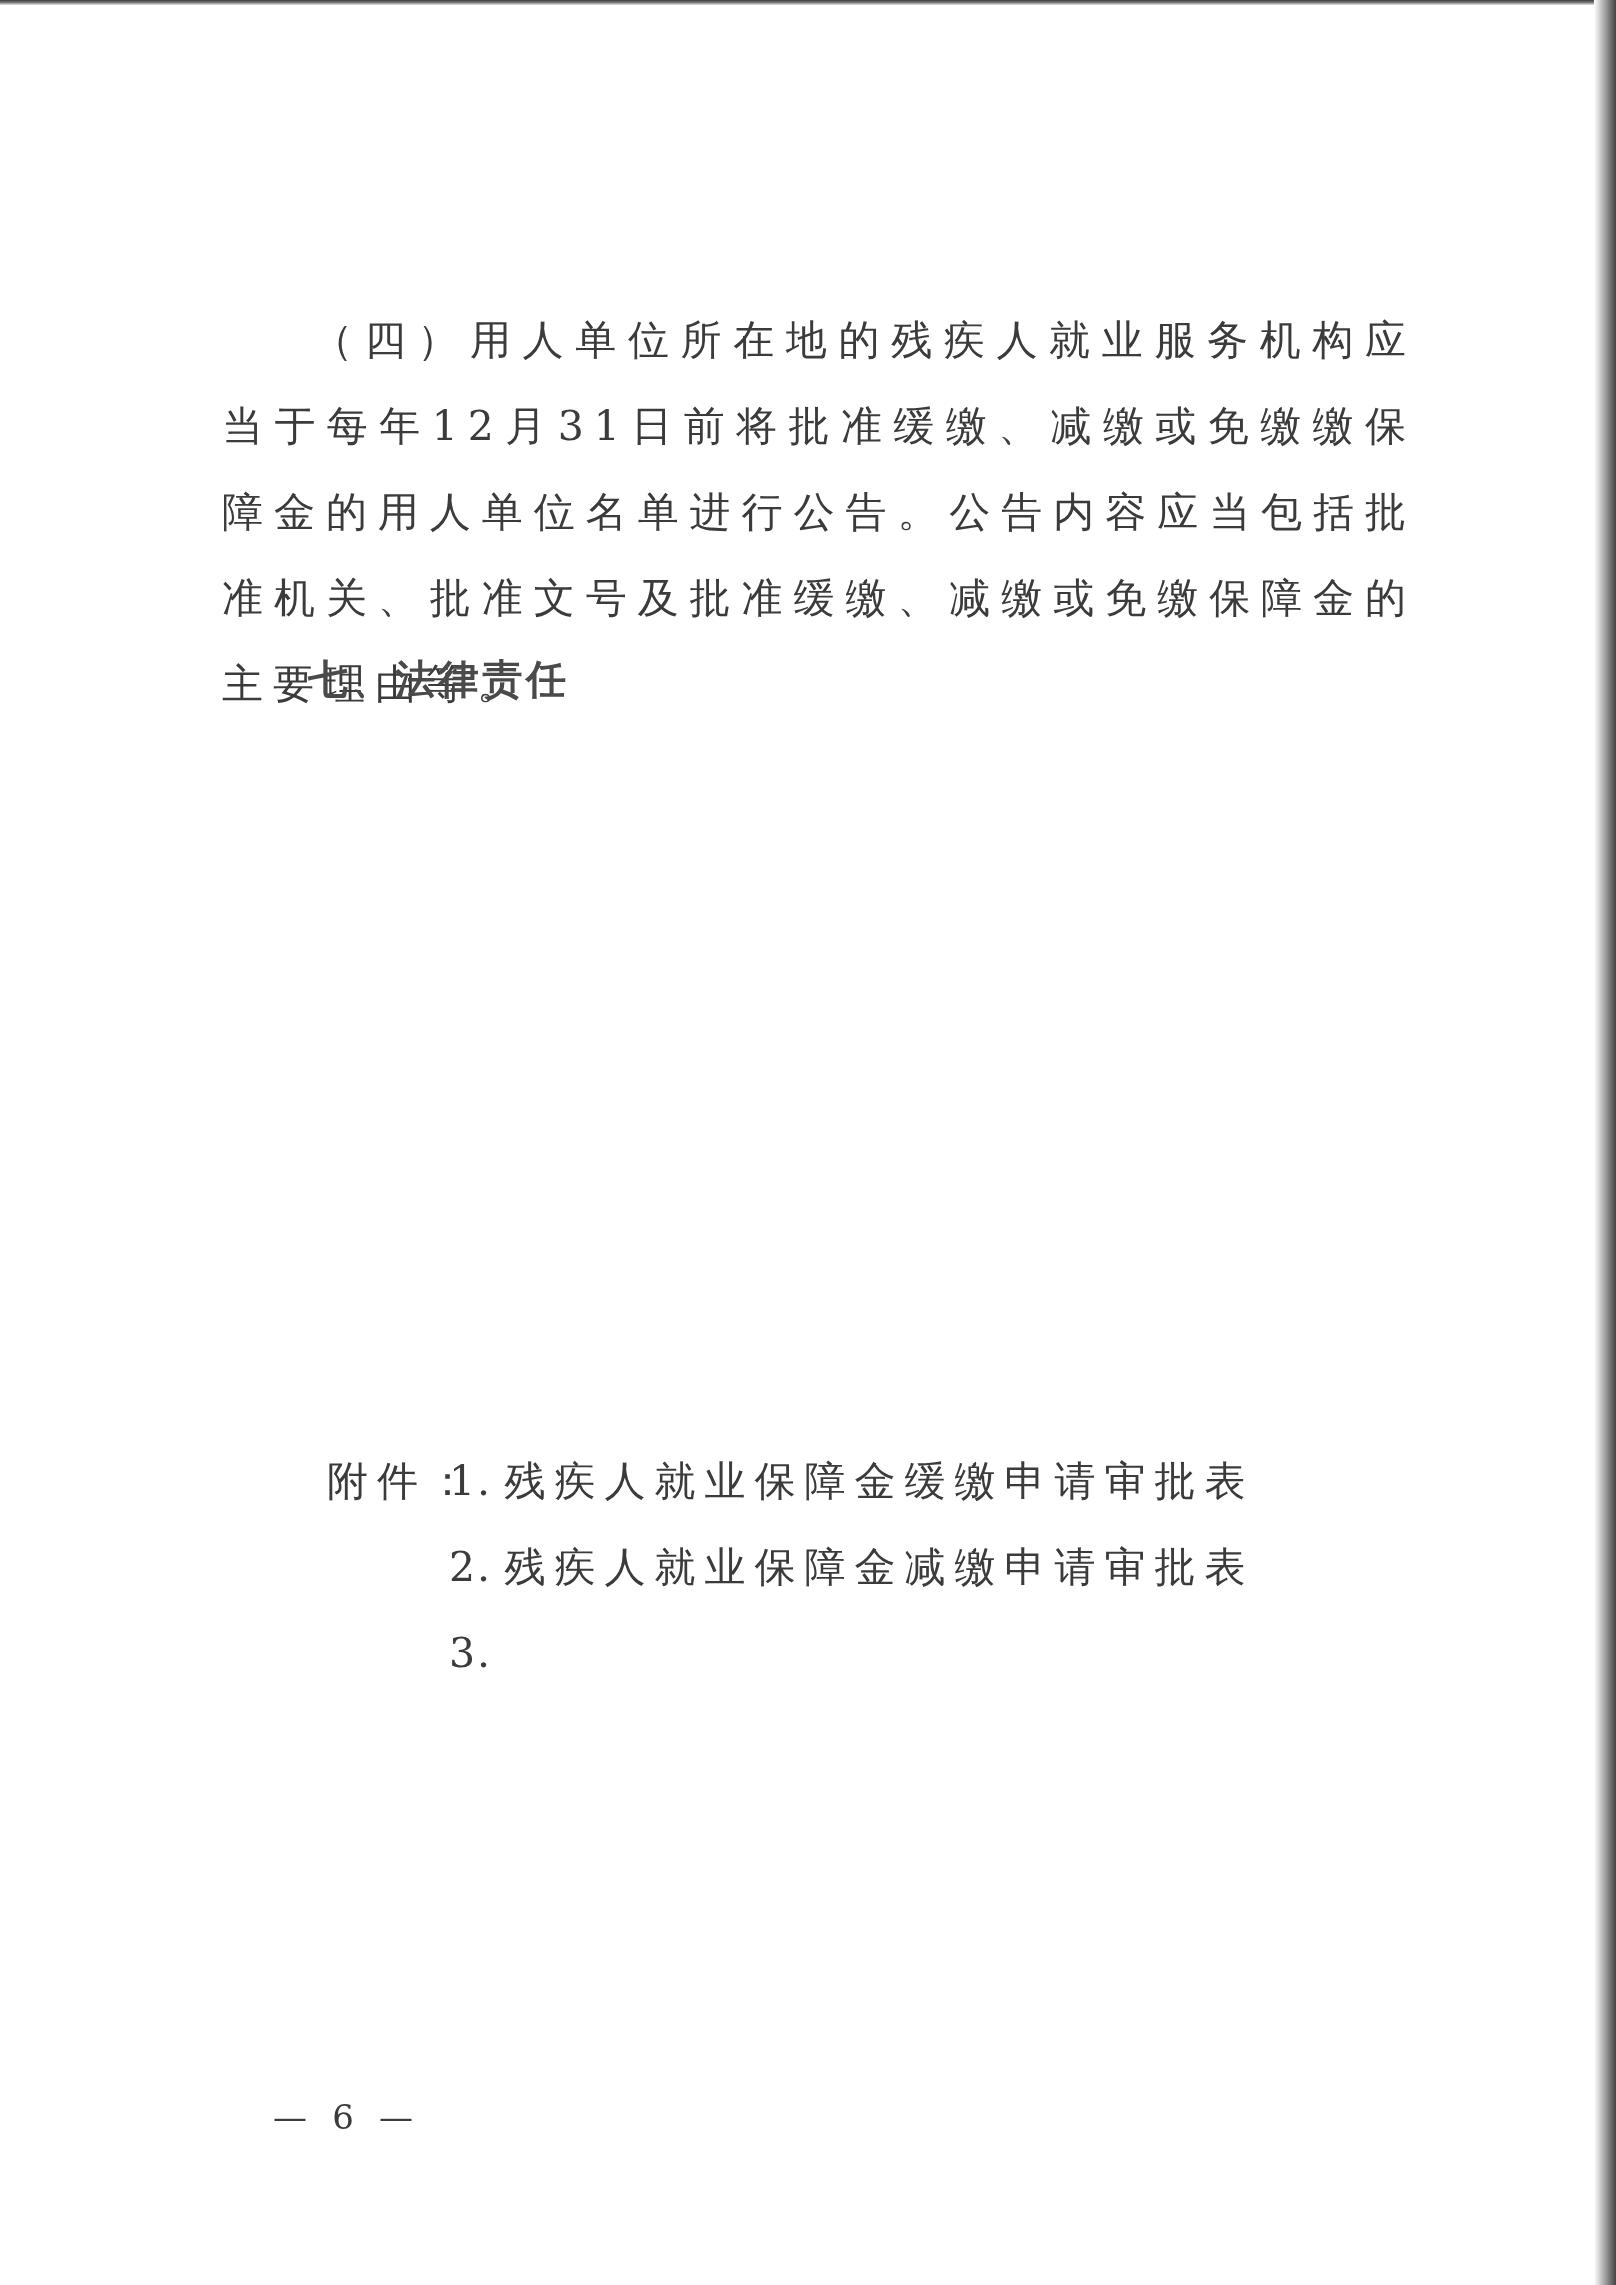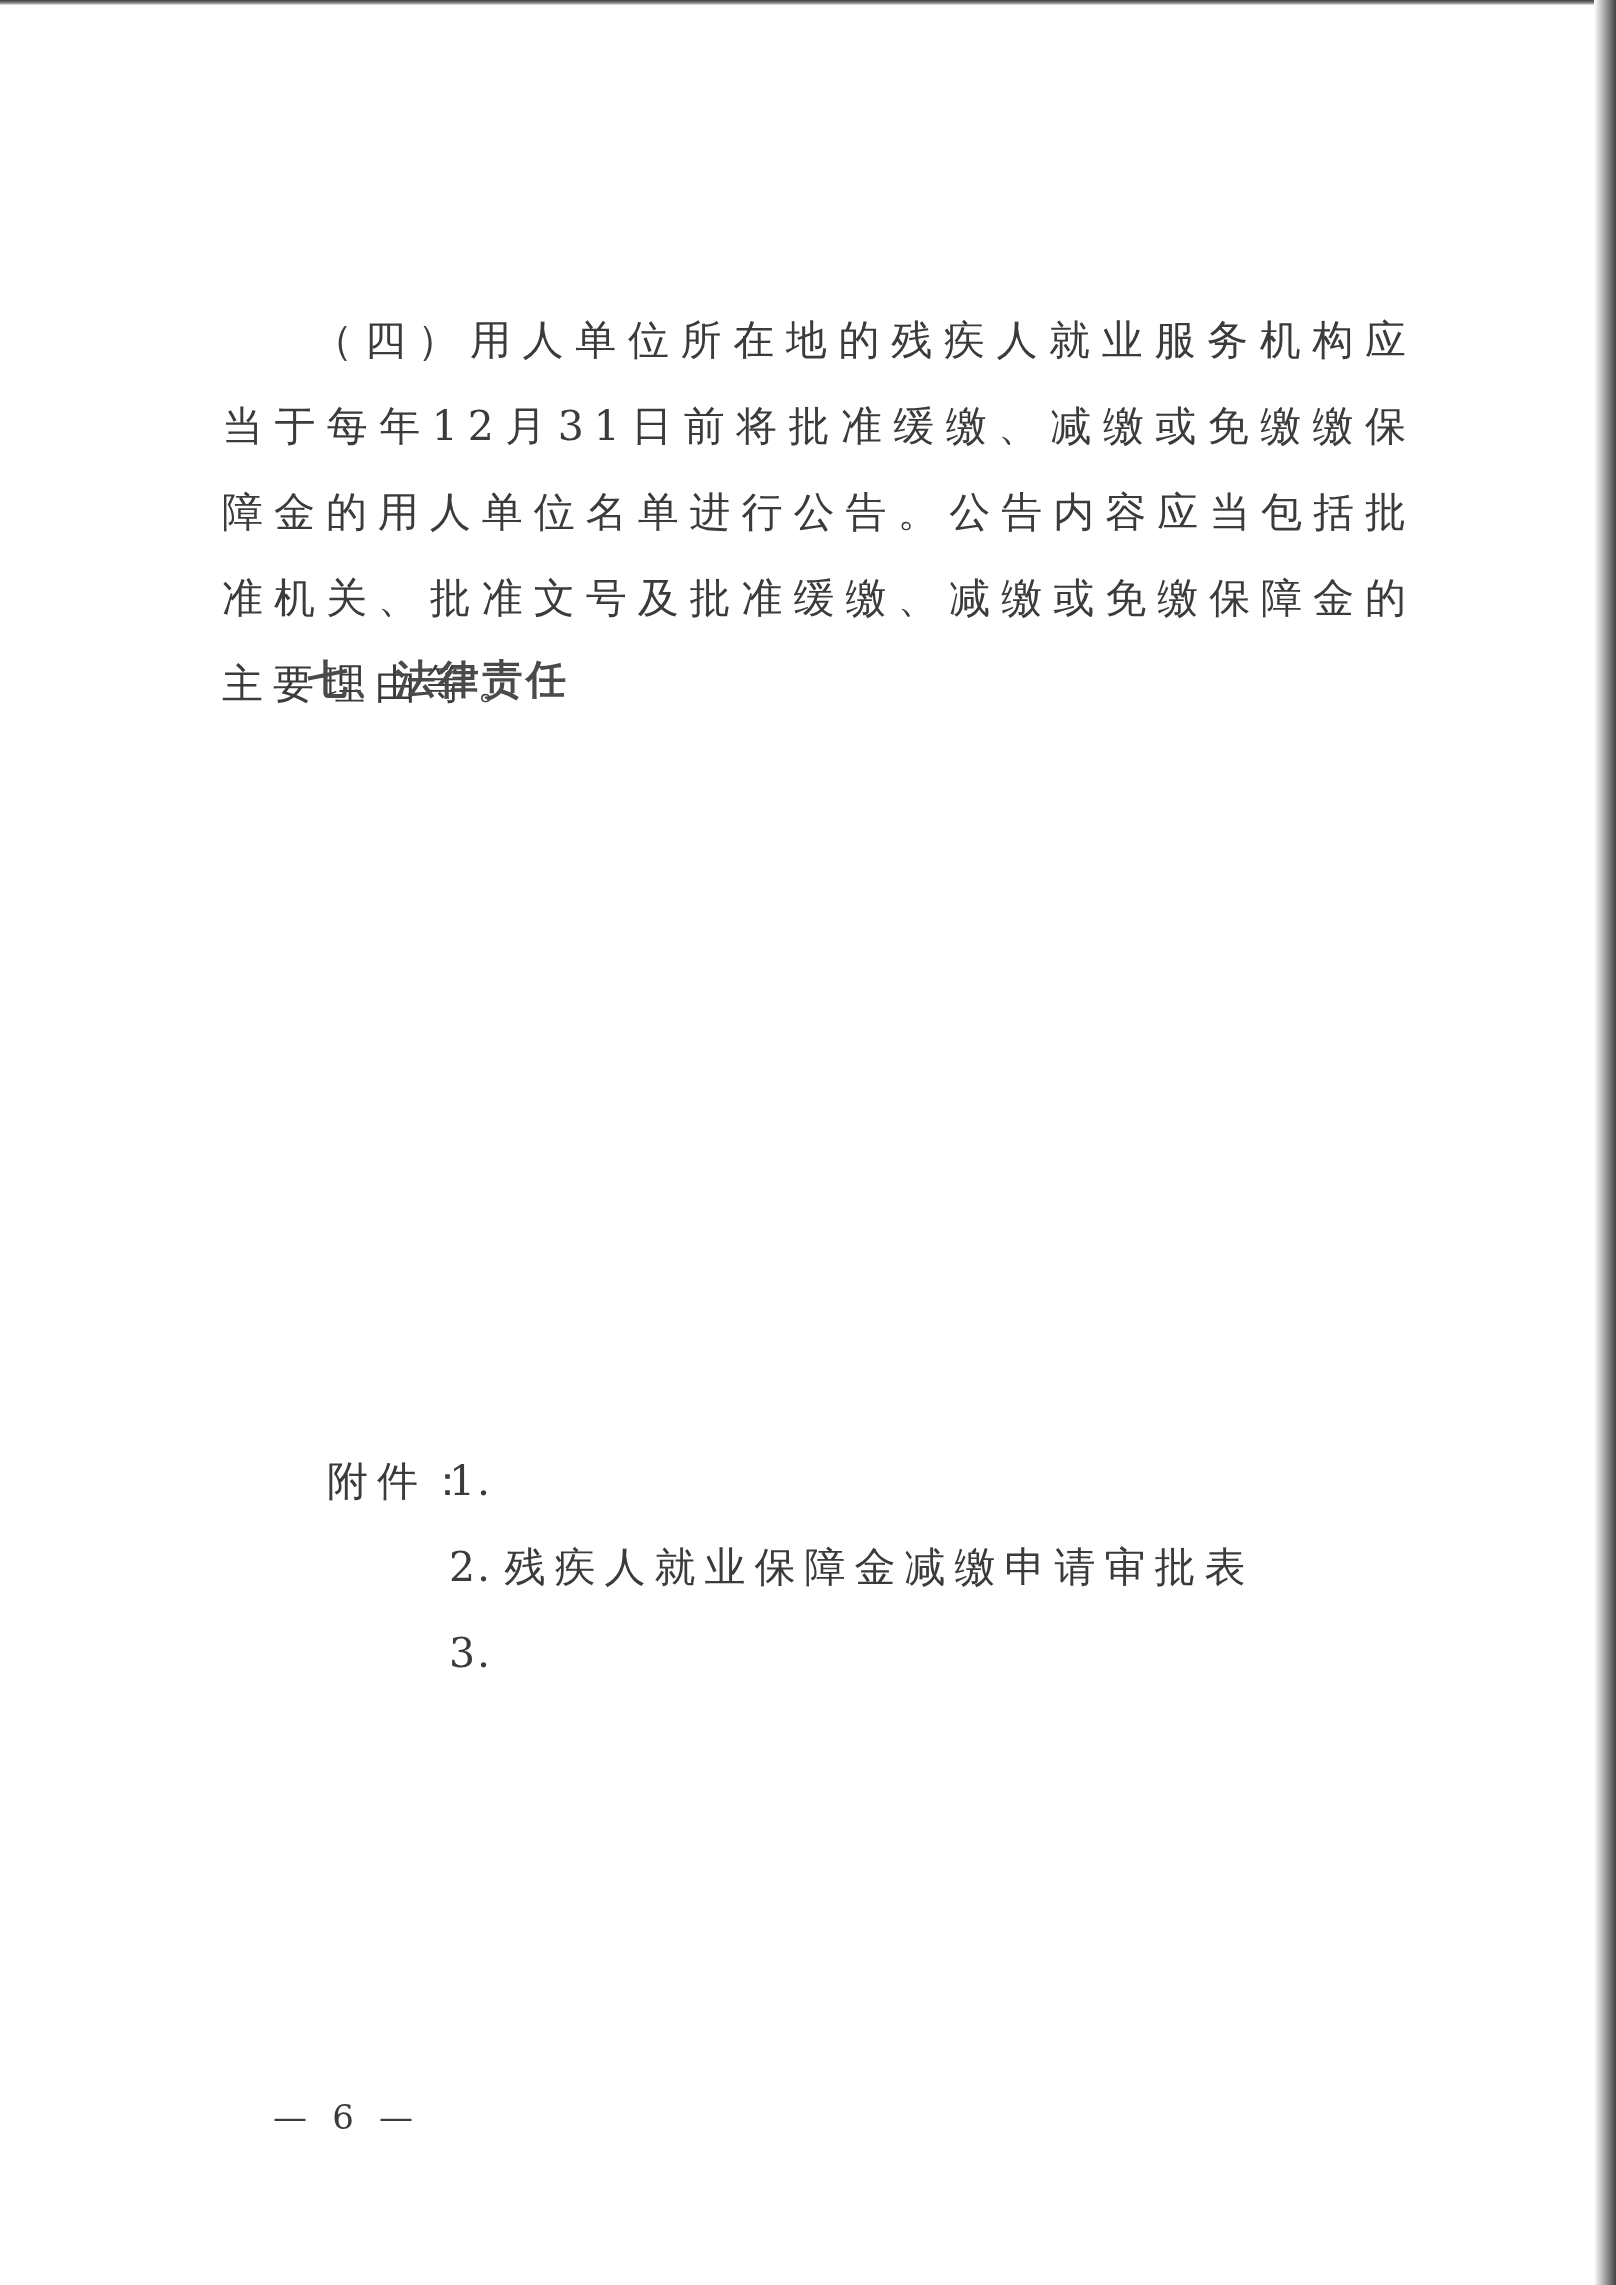--- a/index.html
+++ b/index.html
@@ -102,20 +102,21 @@
   <p class="para indent p1">（四）用人单位所在地的残疾人就业服务机构应当于每年12月31日前将批准缓缴、减缴或免缴缴保障金的用人单位名单进行公告。公告内容应当包括批准机关、批准文号及批准缓缴、减缴或免缴保障金的主要理由等。</p>
 
   <h2 class="heading">七、法律责任</h2>
 
 
 
   <div class="attachments">
     <div class="att-row">
       <span class="att-label">附件：</span>
       <span class="att-num">1.</span>
+      <span>残疾人就业保障金缓缴申请审批表</span>
     </div>
     <div class="att-row">
       <span class="att-spacer"></span>
       <span class="att-num">2.</span>
       <span>残疾人就业保障金减缴申请审批表</span>
     </div>
     <div class="att-row">
       <span class="att-spacer"></span>
       <span class="att-num">3.</span>
     </div>

